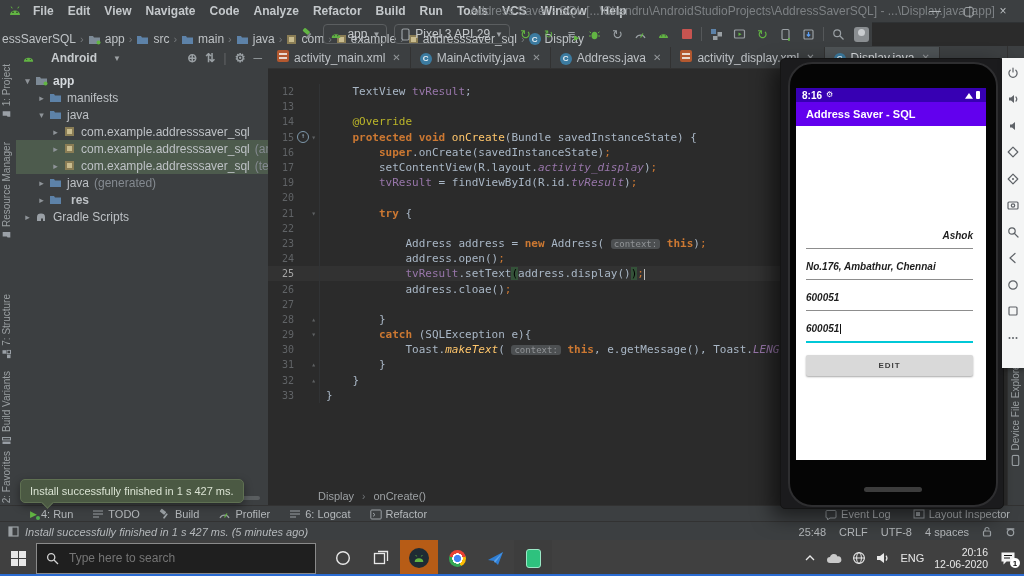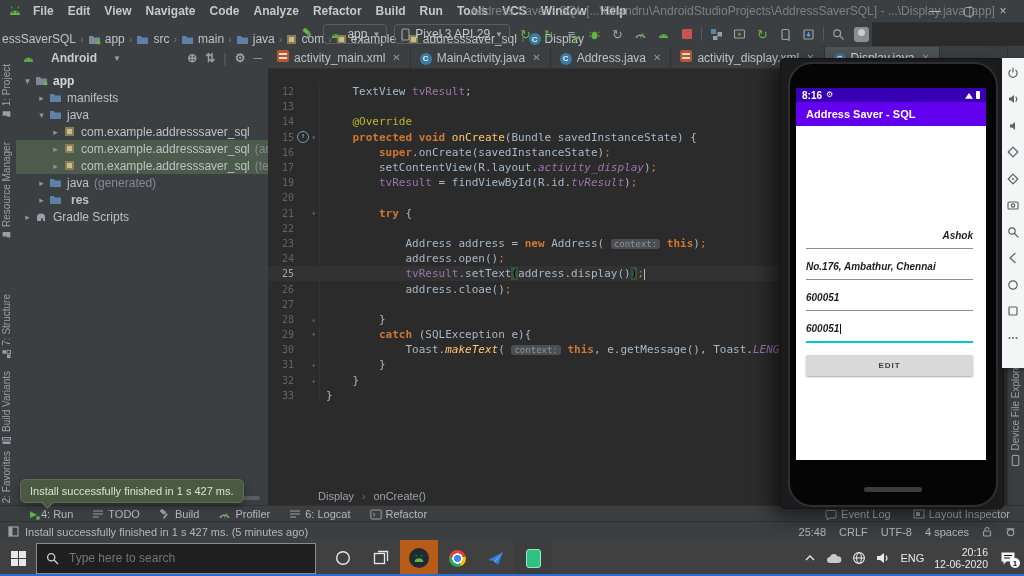--- a/index.html
+++ b/index.html
@@ -109,21 +109,21 @@
   .balloon::after{content:"";position:absolute;left:22px;bottom:-5px;width:8px;height:8px;background:#4b5943;
     border-right:1px solid #5f7052;border-bottom:1px solid #5f7052;transform:rotate(45deg);}
   
   .twbar{position:absolute;left:0;top:505px;width:1024px;height:16px;background:#3c3f41;border-top:1px solid #323232;
     display:flex;align-items:center;font-size:11px;color:#b4b8bb;}
   .twleft{display:flex;align-items:center;gap:19px;margin-left:30px;}
   .twright{margin-left:auto;display:flex;align-items:center;gap:22px;margin-right:14px;}
   .twbtn{display:flex;align-items:center;gap:4px;}
   .statusbar{position:absolute;left:0;top:521px;width:1024px;height:19px;background:#3c3f41;border-top:1px solid #323232;
     display:flex;align-items:center;font-size:11px;color:#b4b8bb;}
-  .sb-left{display:flex;align-items:flex-start;gap:6px;margin-left:8px;}
+  .sb-left{display:flex;align-items:flex-start;gap:6px;margin-left:8px;font-style:italic;}
   .sb-right{margin-left:auto;display:flex;align-items:center;gap:13px;margin-right:8px;}
   
   .taskbar{position:absolute;left:0;top:540px;width:1024px;height:36px;background:#404040;z-index:10;display:flex;align-items:center;}
   .tb-start{width:36px;height:36px;display:flex;align-items:center;justify-content:center;}
   .tb-search{width:260px;height:29px;background:#1f1f1f;border:1px solid #8a8a8a;display:flex;align-items:center;gap:8px;padding:0 9px;}
   .tb-search input{background:transparent;border:none;outline:none;color:#d2d2d2;font-size:12px;width:200px;font-family:"Liberation Sans",sans-serif;}
   .tb-apps{display:flex;align-items:center;height:36px;margin-left:8px;}
   .tb-app{width:38px;height:36px;display:flex;align-items:center;justify-content:center;}
   .tb-app.orange{background:#b75c16;}
   .tb-app.graybg{background:#3d3d3d;}

